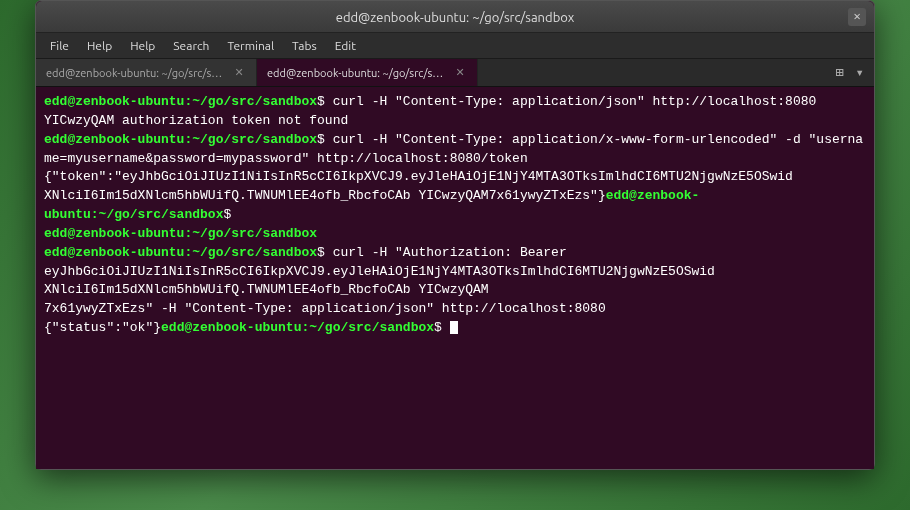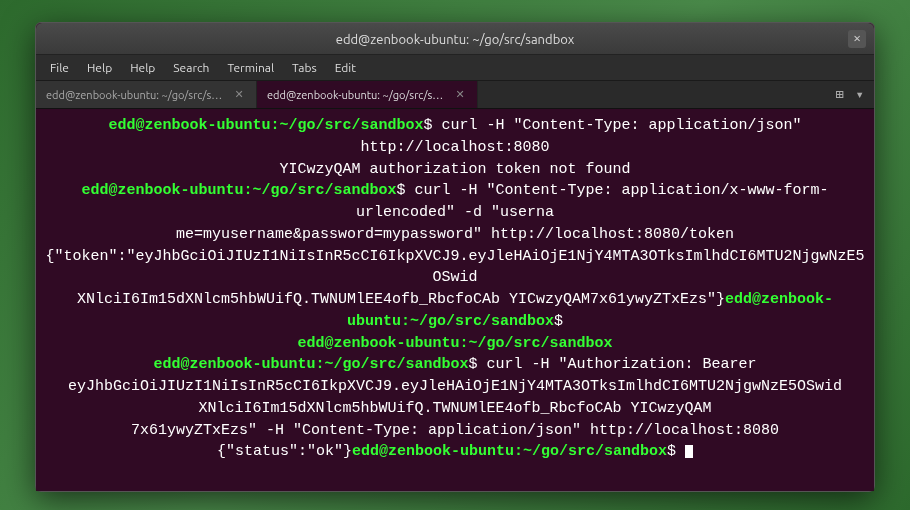--- a/index.html
+++ b/index.html
@@ -27,21 +27,21 @@
     .terminal-window {
       width: 840px;
       height: 470px;
       background: #300a24;
       border: 1px solid #555;
       border-radius: 6px;
       box-shadow: 0 8px 32px rgba(0,0,0,0.6);
       display: flex;
       flex-direction: column;
       position: absolute;
-      top: 22px;
+      top: 0;
       left: 35px;
     }
 
     .title-bar {
       background: linear-gradient(180deg, #4a4a4a 0%, #3a3a3a 100%);
       height: 32px;
       display: flex;
       align-items: center;
       justify-content: space-between;
       padding: 0 8px;
@@ -140,24 +140,23 @@
       font-size: 14px;
       cursor: pointer;
       padding: 2px 4px;
     }
 
     .terminal-content {
       flex: 1;
       background: #300a24;
       padding: 6px 8px;
       overflow-y: auto;
-      font-size: 15px;
+      font-size: 13px;
       line-height: 1.45;
       color: #ffffff;
-      text-align: center;
     }
 
     .prompt {
       color: #33ff33;
       font-weight: bold;
     }
 
     .cmd-text {
       color: #ffffff;
     }

